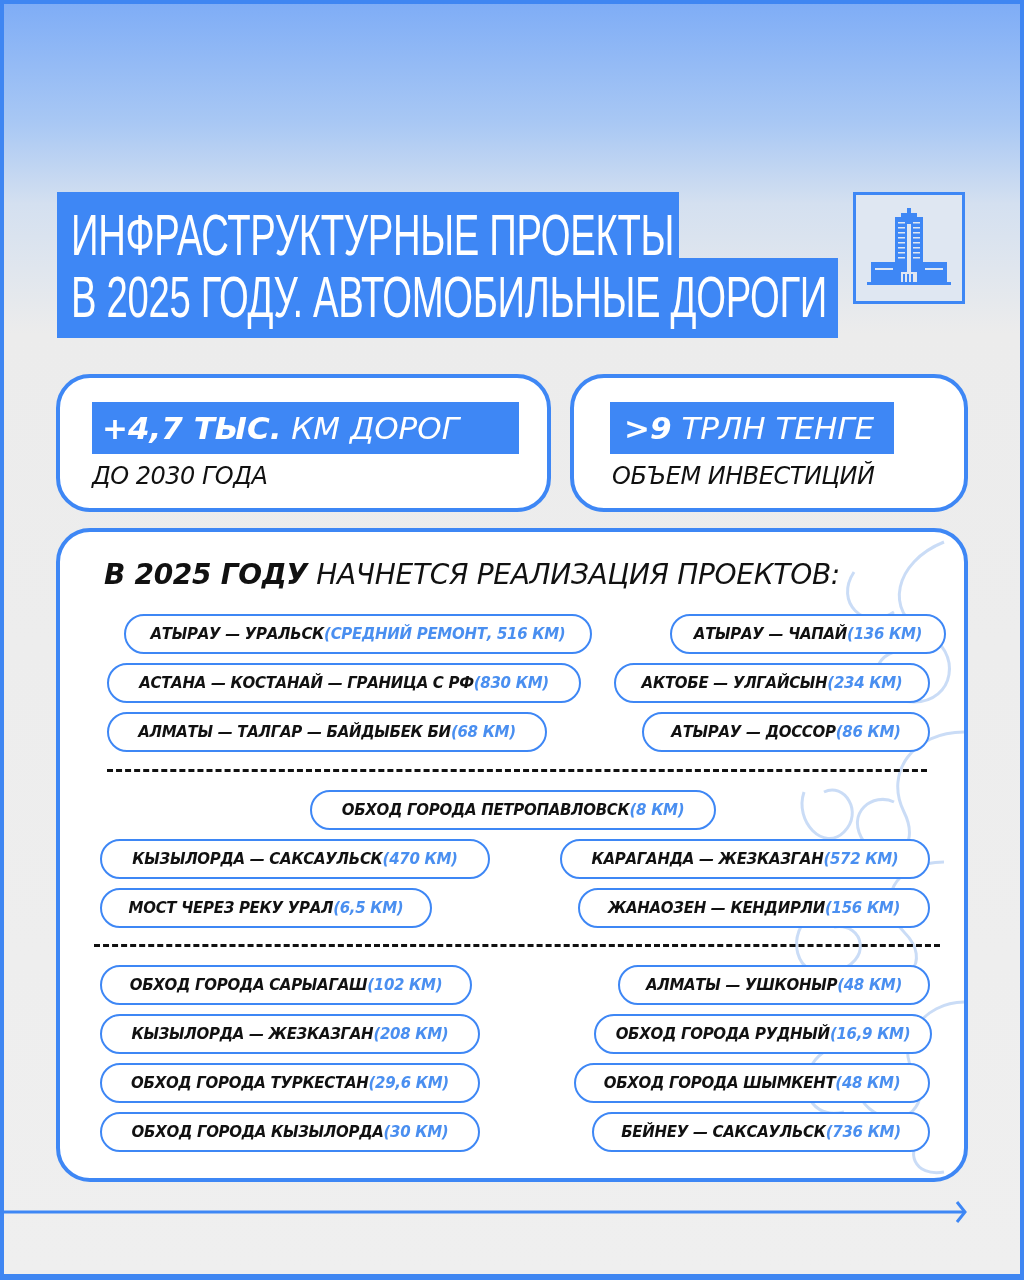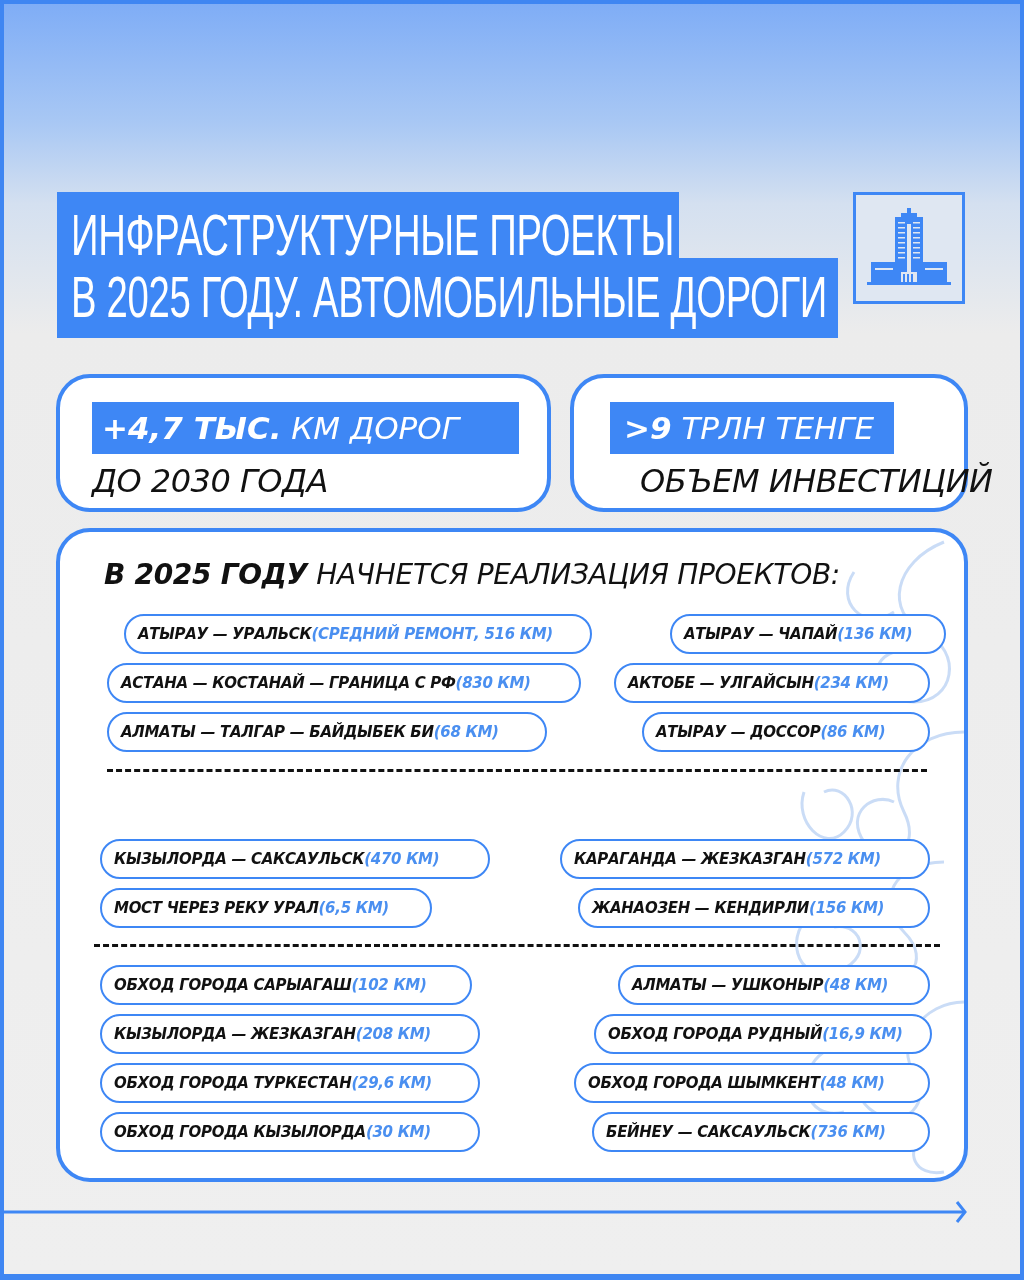--- a/index.html
+++ b/index.html
@@ -60,27 +60,27 @@
     padding: 0 10px;
   }
   .stat-highlight b { font-weight: 700; }
   .stat-highlight span.light { font-weight: 400; }
   .stat-card.left .stat-highlight { left: 32px; width: 427px; }
   .stat-card.right .stat-highlight { left: 36px; width: 284px; padding-left: 14px; }
   .stat-sub {
     position: absolute; top: 84px;
     font-family: "DejaVu Sans", sans-serif;
     font-style: italic;
-    font-size: 32px;
+    font-size: 24px;
     color: #111;
     white-space: nowrap;
     letter-spacing: -0.5px;
   }
   .stat-card.left .stat-sub { left: 32px; }
-  .stat-card.right .stat-sub { left: 38px; margin-left: 28px; }
+  .stat-card.right .stat-sub { left: 38px; }
 
   
   .panel {
     position: absolute; left: 56px; top: 528px; width: 912px; height: 654px;
     background: #fff;
     border: 4px solid #3e87f5;
     border-radius: 34px;
     overflow: hidden;
   }
   .ornament { position: absolute; right: 0; top: 0; width: 190px; height: 650px; opacity: 0.55; }
@@ -93,21 +93,21 @@
     white-space: nowrap;
     letter-spacing: -0.3px;
   }
   .panel-heading b { font-weight: 700; }
   .pill {
     position: absolute;
     height: 40px;
     border: 2px solid #3e87f5;
     border-radius: 20px;
     background: #fff;
-    display: flex; align-items: center; 
+    display: flex; align-items: center; justify-content: center;
     font-family: "DejaVu Sans", sans-serif;
     font-weight: 700;
     font-size: 15px;
     color: #111;
     white-space: nowrap;
     letter-spacing: -0.3px;
     padding: 0 12px;
   }
   .pill .km { color: #4a8ff0; font-style: italic; }
   .pill .name { font-style: italic; }
@@ -225,20 +225,24 @@
     <span class="name">АЛМАТЫ — ТАЛГАР — БАЙДЫБЕК БИ</span>
     <span class="km">(68 КМ)</span>
   </div>
   <div class="pill" style="left:582px; top:180px; width:288px;">
     <span class="name">АТЫРАУ — ДОССОР</span>
     <span class="km">(86 КМ)</span>
   </div>
 
   <div class="dash" style="left:47px; top:237px; width:820px;"></div>
 
+  <div class="pill" style="left:250px; top:258px; width:406px;">
+    <span class="name">ОБХОД ГОРОДА ПЕТРОПАВЛОВСК</span>
+    <span class="km">(8 КМ)</span>
+  </div>
   <div class="pill" style="left:40px; top:307px; width:390px;">
     <span class="name">КЫЗЫЛОРДА — САКСАУЛЬСК</span>
     <span class="km">(470 КМ)</span>
   </div>
   <div class="pill" style="left:500px; top:307px; width:370px;">
     <span class="name">КАРАГАНДА — ЖЕЗКАЗГАН</span>
     <span class="km">(572 КМ)</span>
   </div>
   <div class="pill" style="left:40px; top:356px; width:332px;">
     <span class="name">МОСТ ЧЕРЕЗ РЕКУ УРАЛ</span>

